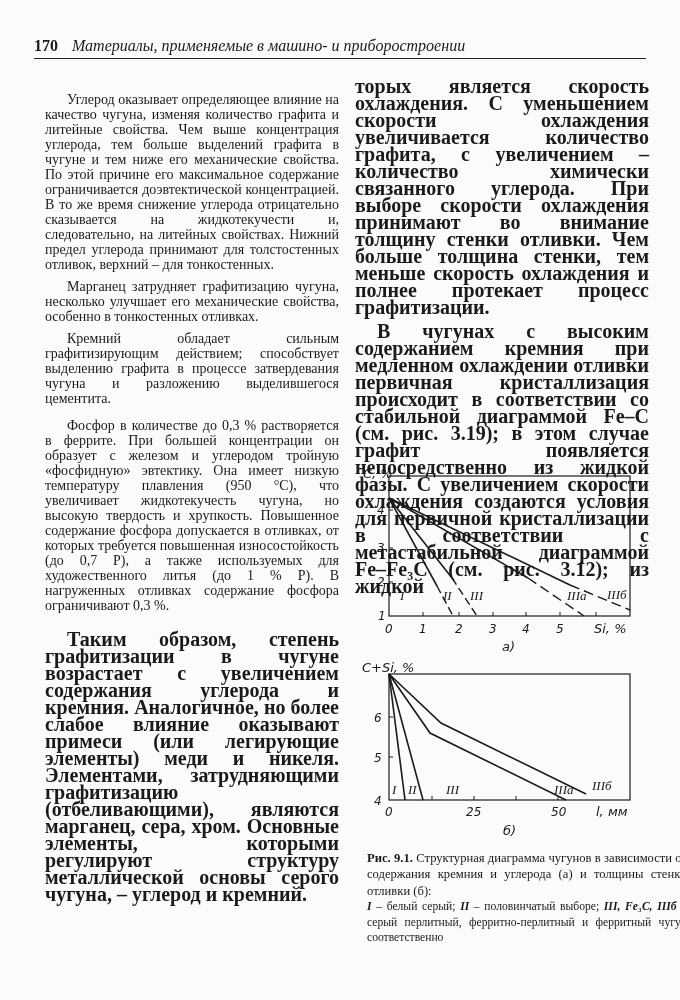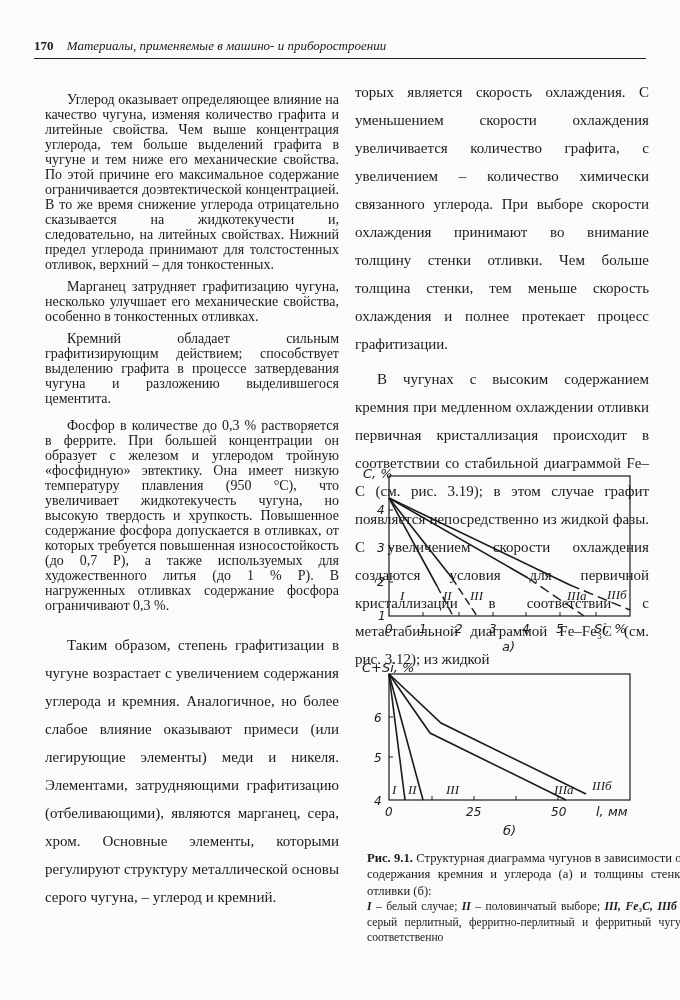--- a/index.html
+++ b/index.html
@@ -5,37 +5,37 @@
   html, body { margin: 0; padding: 0; }
   body {
     width: 680px; height: 1000px; overflow: hidden;
     background: #fbfcfa; color: #1a1a1a;
     font-family: "Liberation Serif", "DejaVu Serif", serif;
     position: relative;
   }
   .header {
     position: absolute; left: 34px; top: 38px; width: 612px;
     height: 20px; border-bottom: 1.5px solid #222;
-    font-size: 13px; line-height: 16px;
+    font-size: 16px; line-height: 16px;
   }
   .header .pagenum { font-weight: bold; margin-right: 10px; }
   .header .running { font-style: italic; }
   .col {
     position: absolute; top: 92px;
     font-size: 14.2px; line-height: 19.1px; text-align: justify;
     hyphens: manual;
   }
   .col.left { left: 45px; width: 294px; }
   .col.right { left: 355px; top: 78px; width: 294px; }
   .col p { margin: 0; text-indent: 22px; }
   .col p.cont { text-indent: 0; }
   .col p.small { font-size: 14px; line-height: 15px; }
   .col p.gap { margin-top: 7px; }
   .col p.biggap { margin-top: 12px; }
-  .col p.large { font-size: 15px; line-height: 28px; }
+  .col p.large { font-size: 20px; line-height: 17px; font-weight: bold; }
   .figure { position: absolute; left: 355px; top: 460px; width: 300px; height: 380px; }
   .figure svg { position: absolute; left: 0; top: 0; }
   .caption {
     position: absolute; left: 367px; top: 850px; width: 320px;
     font-size: 12.6px; line-height: 16.4px; text-align: justify;
   }
   .caption .lbl { font-weight: bold; }
   .caption .legend { font-size: 11.6px; line-height: 15.4px; }
   .caption .legend b { font-style: italic; }
   .axlbl { font-family: "DejaVu Sans", sans-serif; font-style: italic; font-size: 13px; fill: #1a1a1a; }
@@ -136,15 +136,15 @@
     <text x="554" y="794" class="region">IIIа</text>
     <text x="592" y="790" class="region">IIIб</text>
     <text x="503" y="835" class="axlbl">б)</text>
   </svg>
 </div>
 
 <div class="caption">
   <span class="lbl">Рис. 9.1.</span>
   <span>Структурная диаграмма чугунов в зависимости от содержания кремния и углерода (а) и толщины стенки отливки (б):</span>
   <div class="legend">
-    <b>I</b><span> – белый случае; </span><b>II</b><span> – половинчатый выборе; </span><b>III, Fe₃C, IIIб</b><span> – серый перлитный, ферритно-перлитный и ферритный чугун соответственно</span>
+    <b>I</b><span> – белый серый; </span><b>II</b><span> – половинчатый выборе; </span><b>III, Fe₃C, IIIб</b><span> – серый перлитный, ферритно-перлитный и ферритный чугун соответственно</span>
   </div>
 </div>
 
 </body></html>

